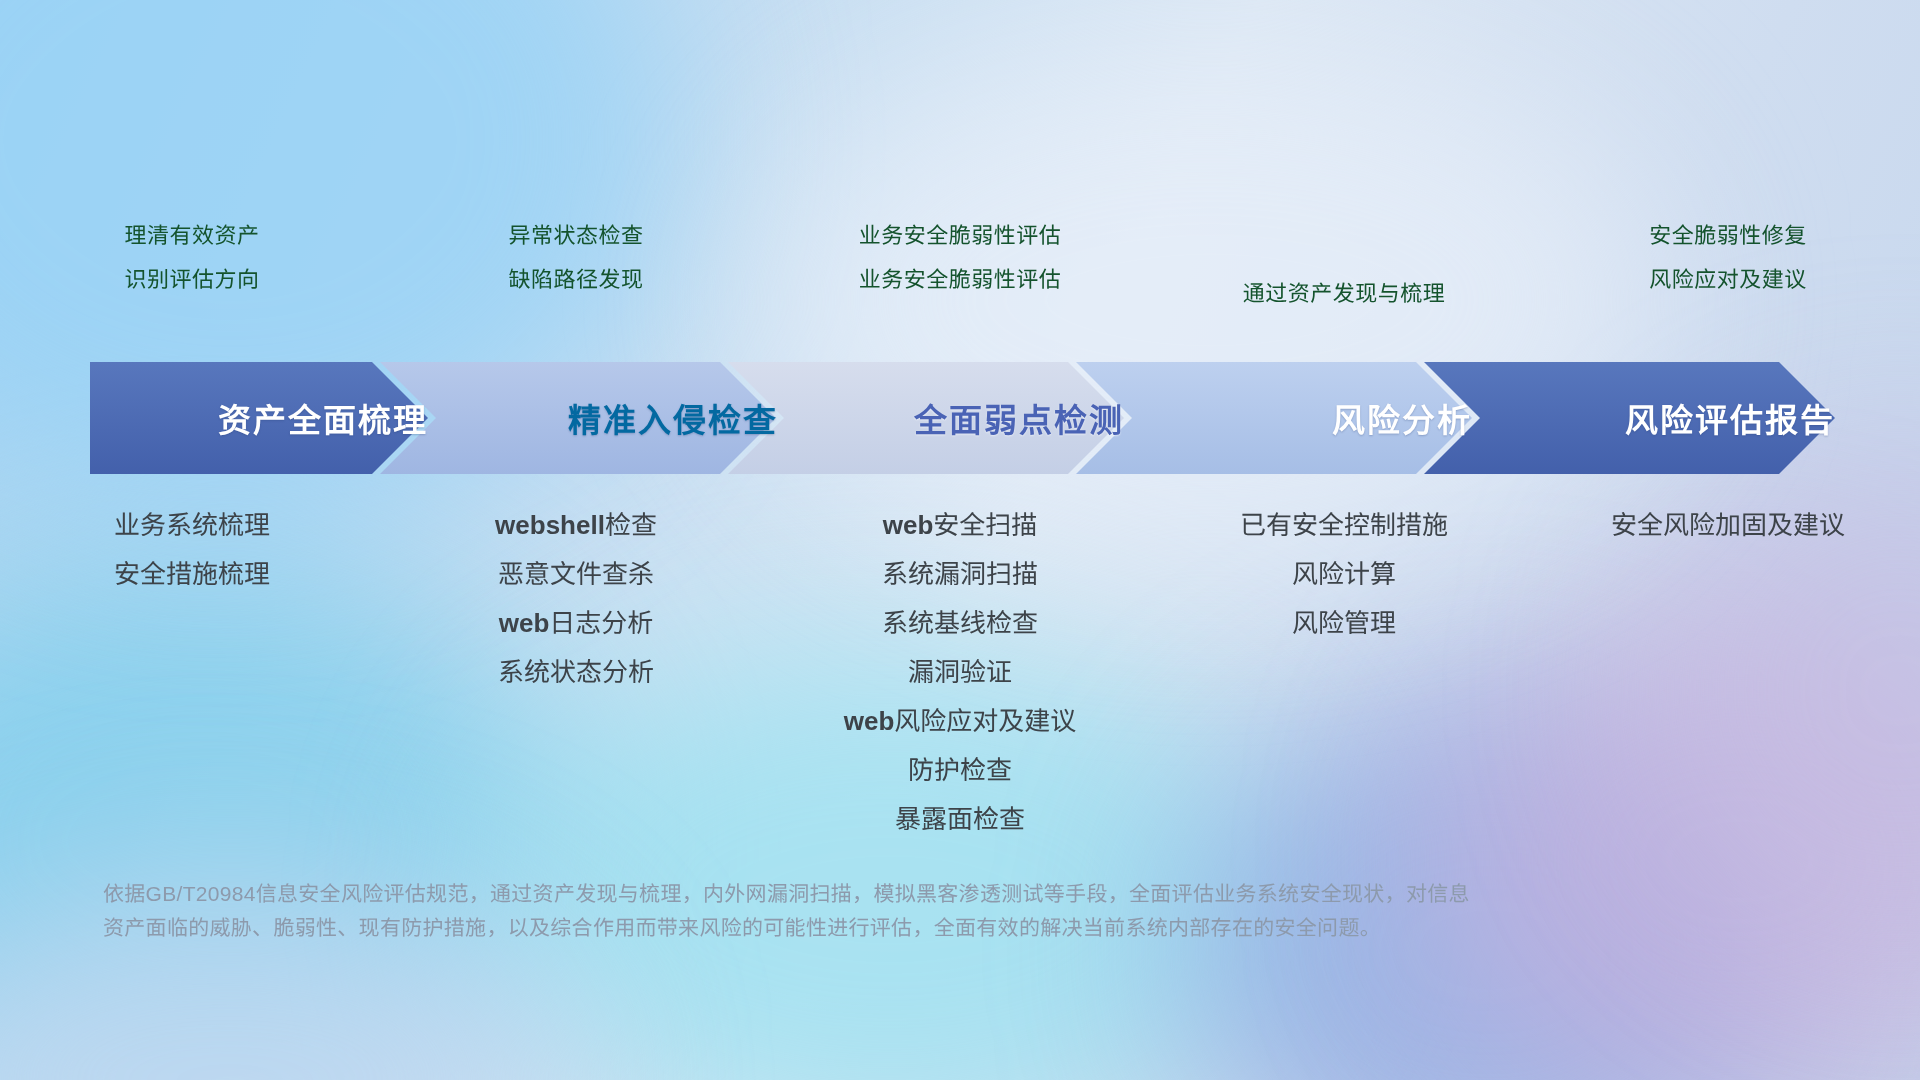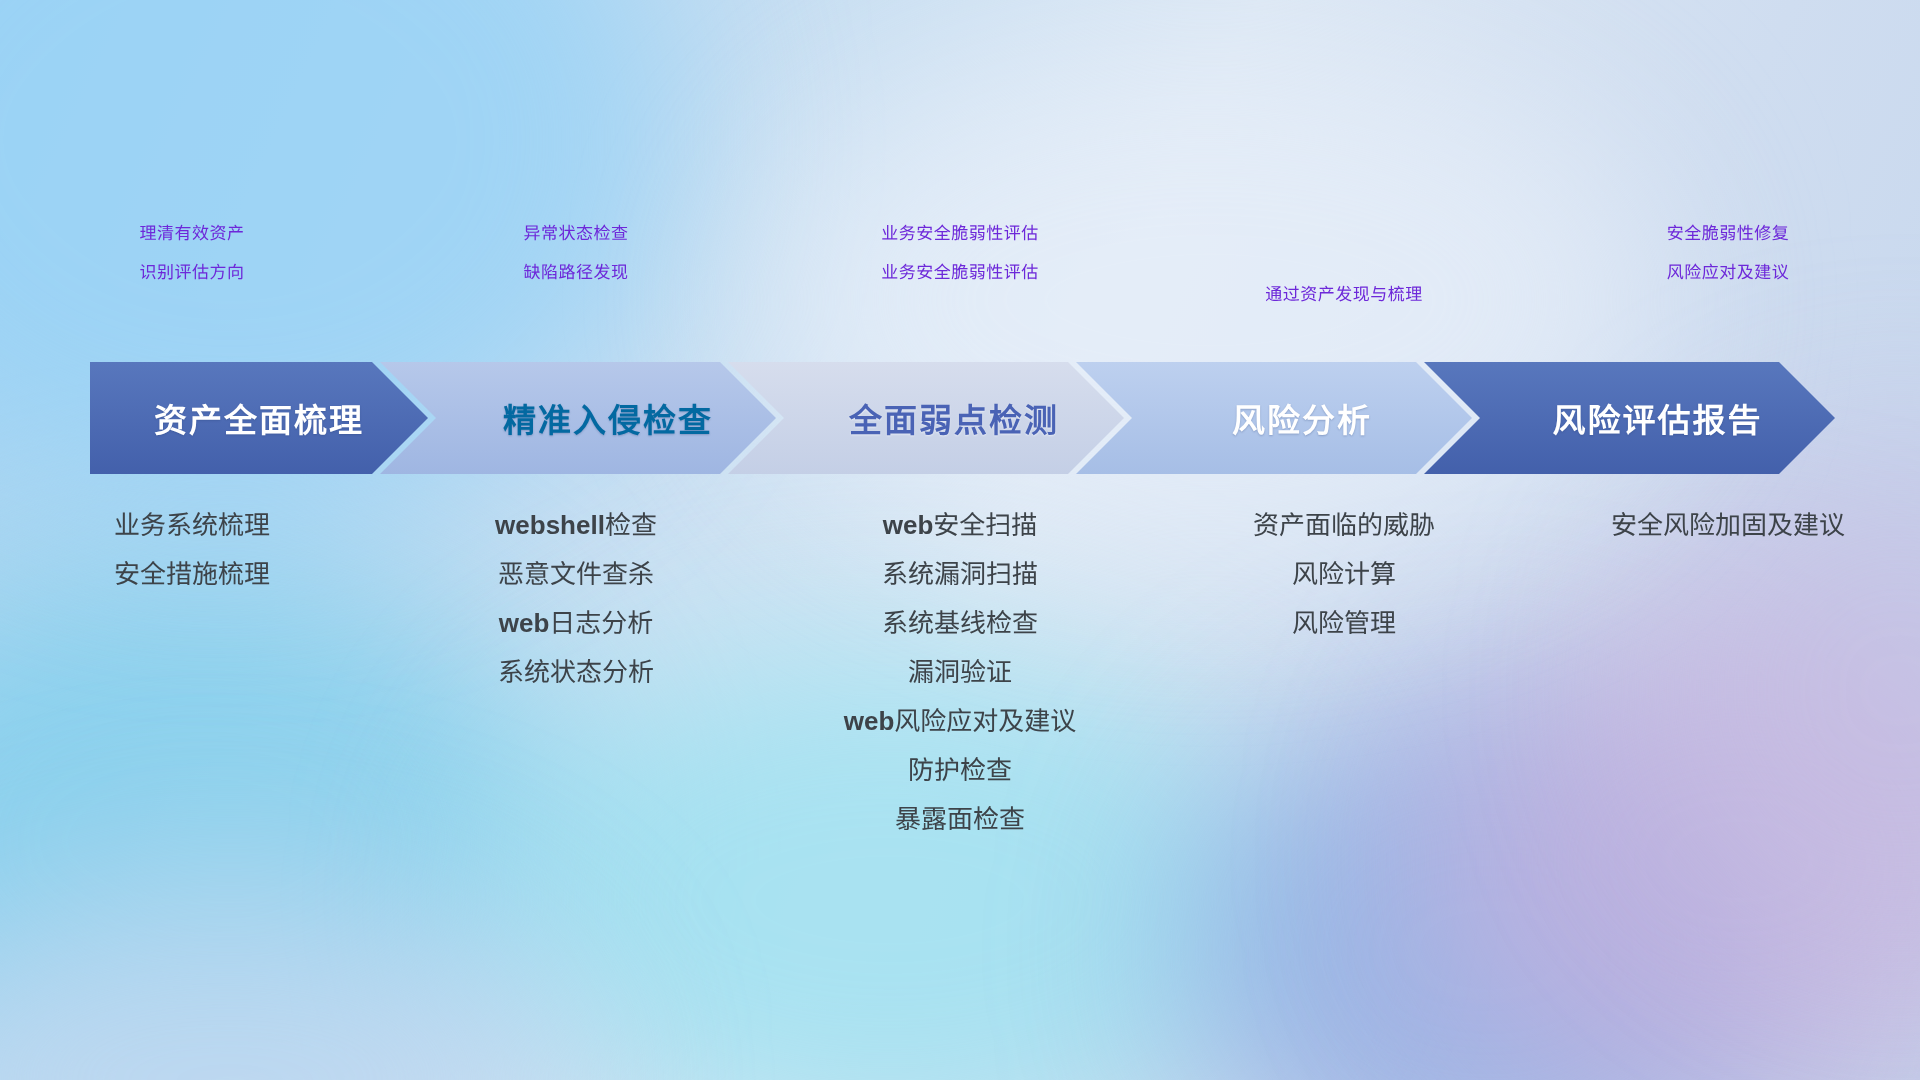--- a/index.html
+++ b/index.html
@@ -23,32 +23,32 @@
   
   #stage{position:absolute;inset:0;z-index:2;}
 
   
   #top-row{
     position:absolute;left:0;top:225px;width:1920px;height:110px;
     display:flex;
   }
   .topcol{flex:1;display:flex;flex-direction:column;align-items:center;justify-content:flex-start;}
   .topcol .t{
-    font-size:17px;color:#6d28d9;line-height:1.0;letter-spacing:.5px;
+    font-size:22px;color:#14532d;line-height:1.0;letter-spacing:.5px;
     white-space:nowrap;
   }
   .topcol .t + .t{margin-top:22px;}
   .topcol.center-pad{justify-content:center;padding-top:28px;}
 
   
   #band{position:absolute;left:90px;top:362px;width:1745px;height:112px;}
   #band svg{display:block;}
   .stage-label{
     position:absolute;top:0;height:112px;
-    display:flex;align-items:center;justify-content:center;
+    display:flex;align-items:center;justify-content:flex-end;
     font-size:33px;font-weight:bold;letter-spacing:2px;
     text-shadow:0 1px 2px rgba(40,60,110,.28);
     pointer-events:none;
   }
 
   
   #bot-row{position:absolute;left:0;top:512px;width:1920px;display:flex;}
   .botcol{flex:1;display:flex;flex-direction:column;align-items:center;}
   .botcol .b{
     font-size:26px;color:#3d4349;line-height:1.0;white-space:nowrap;
@@ -184,25 +184,29 @@
       <div class="b"><span class="en">web</span><span>安全扫描</span></div>
       <div class="b"><span class="en"></span><span>系统漏洞扫描</span></div>
       <div class="b"><span class="en"></span><span>系统基线检查</span></div>
       <div class="b"><span class="en"></span><span>漏洞验证</span></div>
       <div class="b"><span class="en">web</span><span>风险应对及建议</span></div>
       <div class="b"><span class="en"></span><span>防护检查</span></div>
       <div class="b"><span class="en"></span><span>暴露面检查</span></div>
     </div>
 
     <div class="botcol">
-      <div class="b"><span>资产面临的威胁</span></div>
+      <div class="b"><span>已有安全控制措施</span></div>
       <div class="b"><span>风险计算</span></div>
       <div class="b"><span>风险管理</span></div>
     </div>
 
     <div class="botcol">
       <div class="b"><span>安全风险加固及建议</span></div>
     </div>
 
   </div>
 
+  <div id="foot">
+    <p>依据GB/T20984信息安全风险评估规范，通过资产发现与梳理，内外网漏洞扫描，模拟黑客渗透测试等手段，全面评估业务系统安全现状，对信息</p>
+    <p>资产面临的威胁、脆弱性、现有防护措施，以及综合作用而带来风险的可能性进行评估，全面有效的解决当前系统内部存在的安全问题。</p>
+  </div>
 
 </div>
 
 </body></html>

